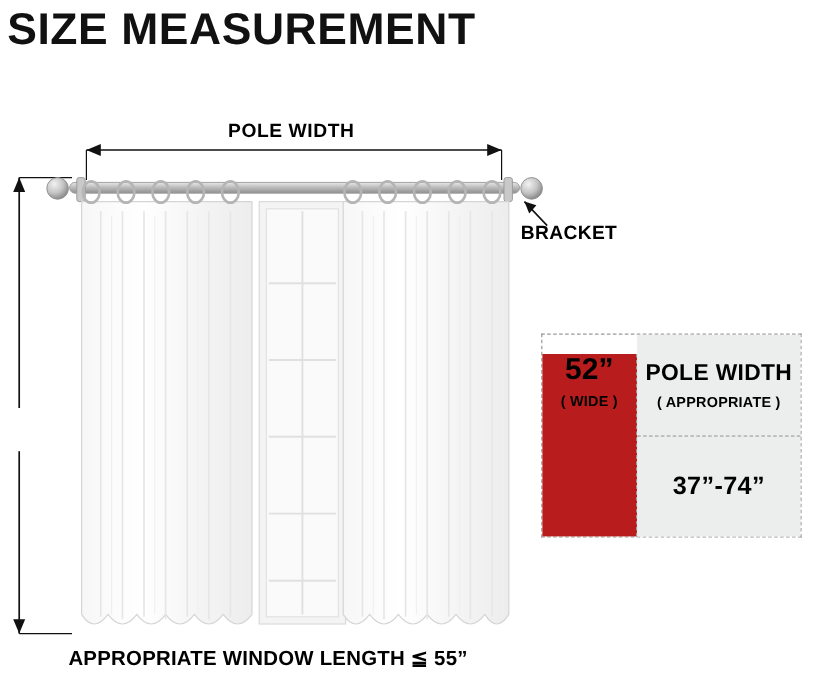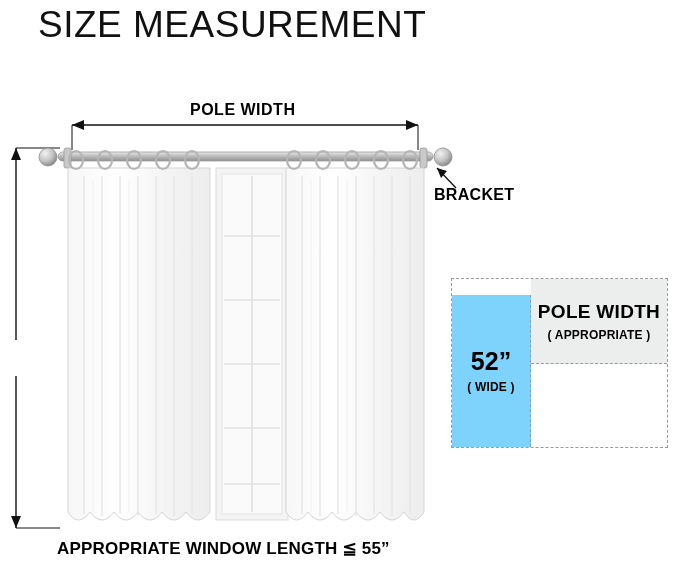--- a/index.html
+++ b/index.html
@@ -11,24 +11,24 @@
     width: 679px;
     height: 565px;
     position: relative;
     font-family: "Liberation Sans", sans-serif;
     color: #000000;
     overflow: hidden;
   }
 
   .title {
     position: absolute;
-    left: 38px;
+    left: 6px;
     top: 4px;
     font-size: 37px;
-    font-weight: normal;
+    font-weight: bold;
     letter-spacing: 0.5px;
     color: #111111;
     white-space: nowrap;
   }
 
   
   .pole-width-label {
     position: absolute;
     left: 190px;
     top: 101px;
@@ -78,26 +78,25 @@
     width: 217px;
     height: 170px;
     box-sizing: border-box;
     border: 1px dashed #9a9a9a;
     display: flex;
     flex-direction: row;
     background: #ffffff;
   }
   .info-left {
     width: 79px;
-    background: #7dd3fc;
+    background: #b91c1c;
     border-right: 1px dashed #9a9a9a;
     display: flex;
     flex-direction: column;
     align-items: center;
-    justify-content: center;
     box-sizing: border-box;
     margin-top: 16px;
   }
   .info-left .big {
     font-size: 25px;
     font-weight: bold;
     line-height: 1.05;
   }
   .info-left .small {
     font-size: 12px;
@@ -169,20 +168,23 @@
 
 <div class="info-box">
   <div class="info-left">
     <div class="big">52”</div>
     <div class="small">( WIDE )</div>
   </div>
   <div class="info-right">
     <div class="info-right-top">
       <div class="l1">POLE WIDTH</div>
       <div class="l2">( APPROPRIATE )</div>
+    </div>
+    <div class="info-right-bot">
+      <div class="l1">37”-74”</div>
     </div>
   </div>
 </div>
 
 <svg class="illus" viewBox="0 0 679 565">
   <defs>
     <linearGradient id="curtainGrad" x1="0" y1="0" x2="1" y2="0">
       <stop offset="0%" stop-color="#f7f7f7"></stop>
       <stop offset="35%" stop-color="#ffffff"></stop>
       <stop offset="70%" stop-color="#f4f4f4"></stop>

